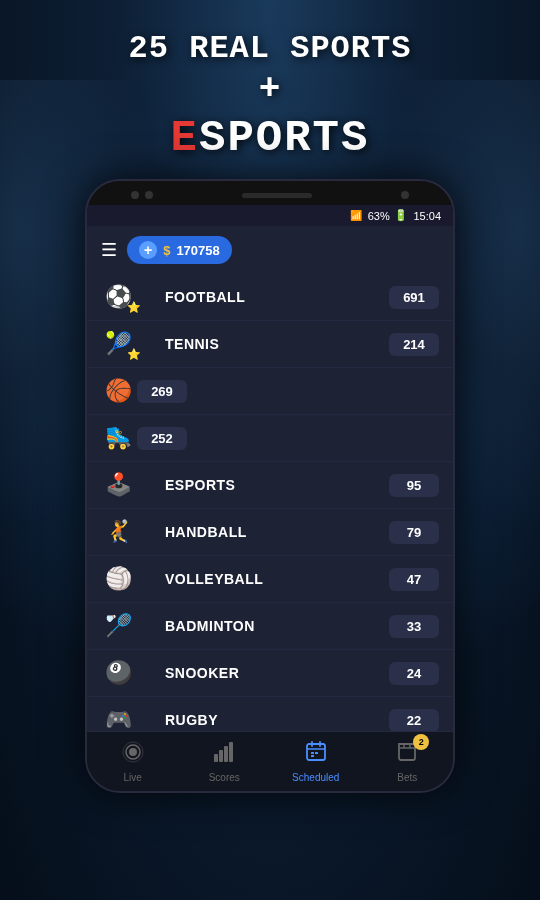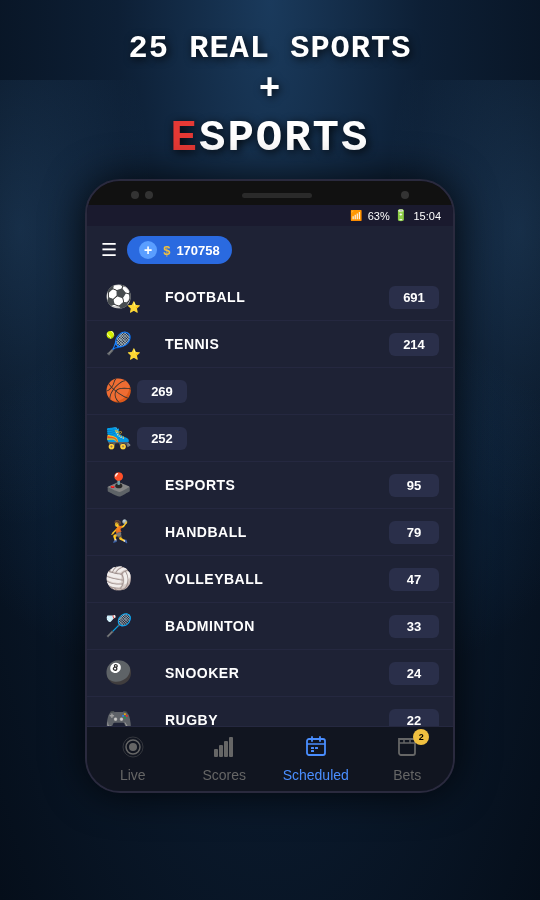--- a/index.html
+++ b/index.html
@@ -231,21 +231,21 @@
       cursor: pointer;
       gap: 3px;
     }
     .nav-item.active .nav-label { color: #4a8eff; }
     .nav-item.active .nav-icon { color: #4a8eff; }
     .nav-icon {
       font-size: 20px;
       color: #666;
     }
     .nav-label {
-      font-size: 14px;
+      font-size: 10px;
       color: #666;
     }
     .nav-badge {
       position: relative;
       display: inline-block;
     }
     .badge-count {
       position: absolute;
       top: -6px; right: -10px;
       background: #f0c040;

